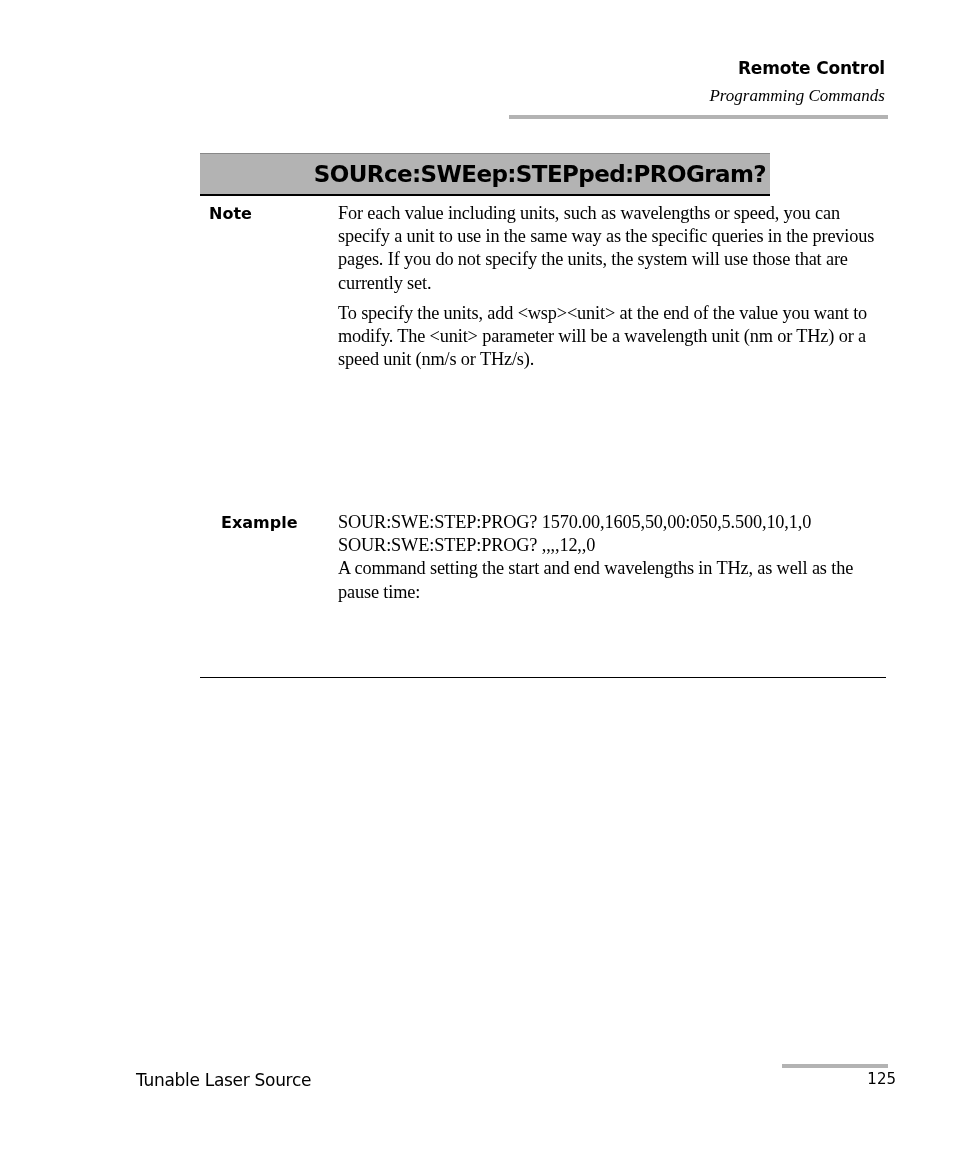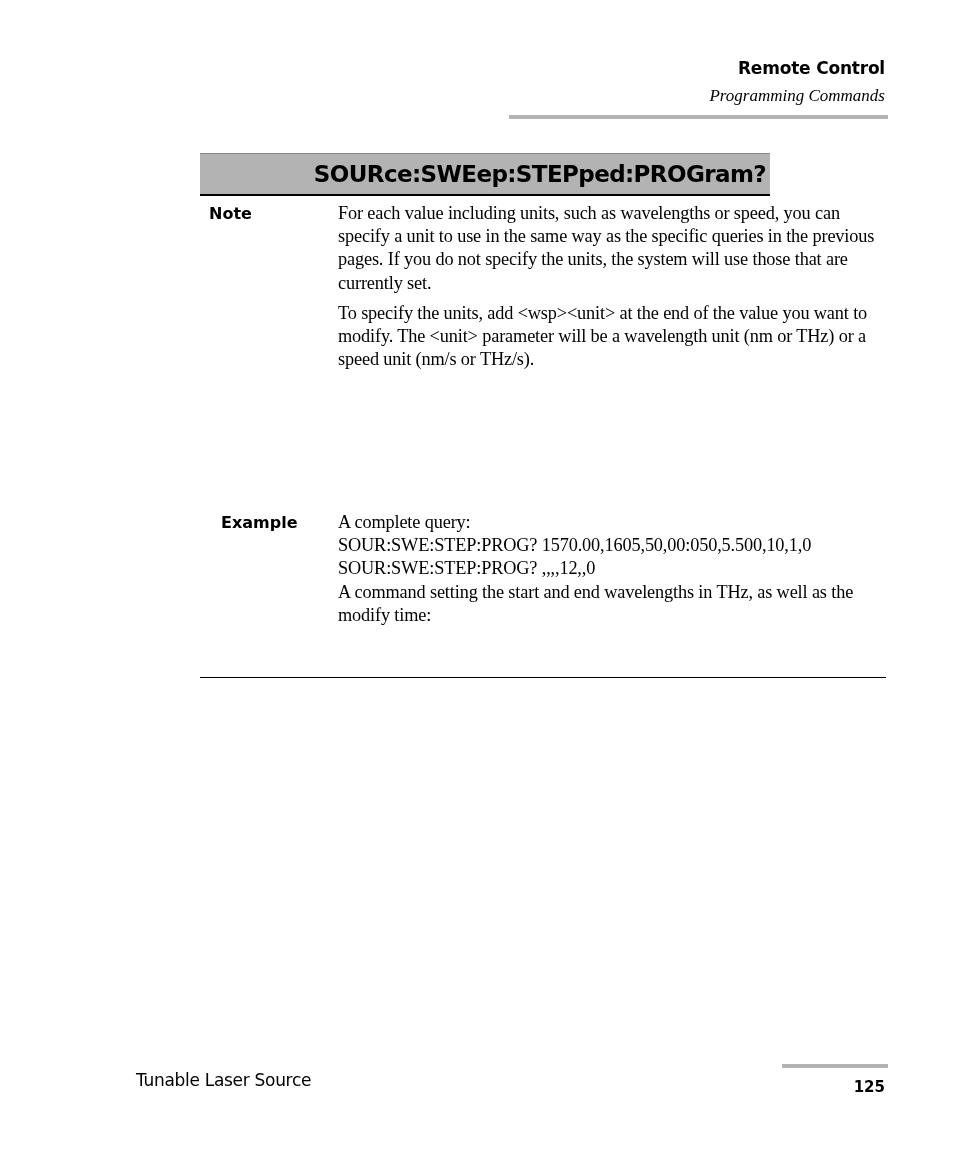--- a/index.html
+++ b/index.html
@@ -118,27 +118,26 @@
     .footer-rule {
       position: absolute;
       left: 782px;
       top: 1064px;
       width: 106px;
       height: 4px;
       background: #b3b3b3;
     }
     .footer-page {
       position: absolute;
-      right: 69px;
+      right: 58px;
       top: 1069px;
       font-family: "DejaVu Sans", sans-serif;
-      font-weight: bold;
+      font-weight: normal;
       font-size: 15px;
       line-height: 20px;
-      margin-top: 8px;
     }
   </style>
 </head>
 <body>
 
 <div class="running-head">
   <div class="rh-title">Remote Control</div>
   <div class="rh-sub">Programming Commands</div>
 </div>
 <div class="rh-rule"></div>
@@ -151,24 +150,23 @@
   <div class="label" style="top: 1px;">Note</div>
   <div class="body-col" style="top: 0;">
     <p>For each value including units, such as wavelengths or speed, you can specify a unit to use in the same way as the specific queries in the previous pages. If you do not specify the units, the system will use those that are currently set.</p>
     <p>To specify the units, add &lt;wsp&gt;&lt;unit&gt; at the end of the value you want to modify. The &lt;unit&gt; parameter will be a wavelength unit (nm or THz) or a speed unit (nm/s or THz/s).</p>
   </div>
 </div>
 
 <div class="section" style="top: 511px;">
   <div class="label" style="top: 1px; margin-left: 12px;">Example</div>
   <div class="body-col" style="top: 0;">
-    <span class="ex-line">A complete query:</span>
     <span class="ex-line">SOUR:SWE:STEP:PROG? 1570.00,1605,50,00:050,5.500,10,1,0</span>
     <span class="ex-line">SOUR:SWE:STEP:PROG? ,,,,12,,0</span>
-    <span class="ex-wrap">A command setting the start and end wavelengths in THz, as well as the modify time:</span>
+    <span class="ex-wrap">A command setting the start and end wavelengths in THz, as well as the pause time:</span>
   </div>
 </div>
 
 <div class="bottom-rule"></div>
 
 <div class="footer-rule"></div>
 <div class="footer-left">Tunable Laser Source</div>
 <div class="footer-page">125</div>
 
 </body></html>

